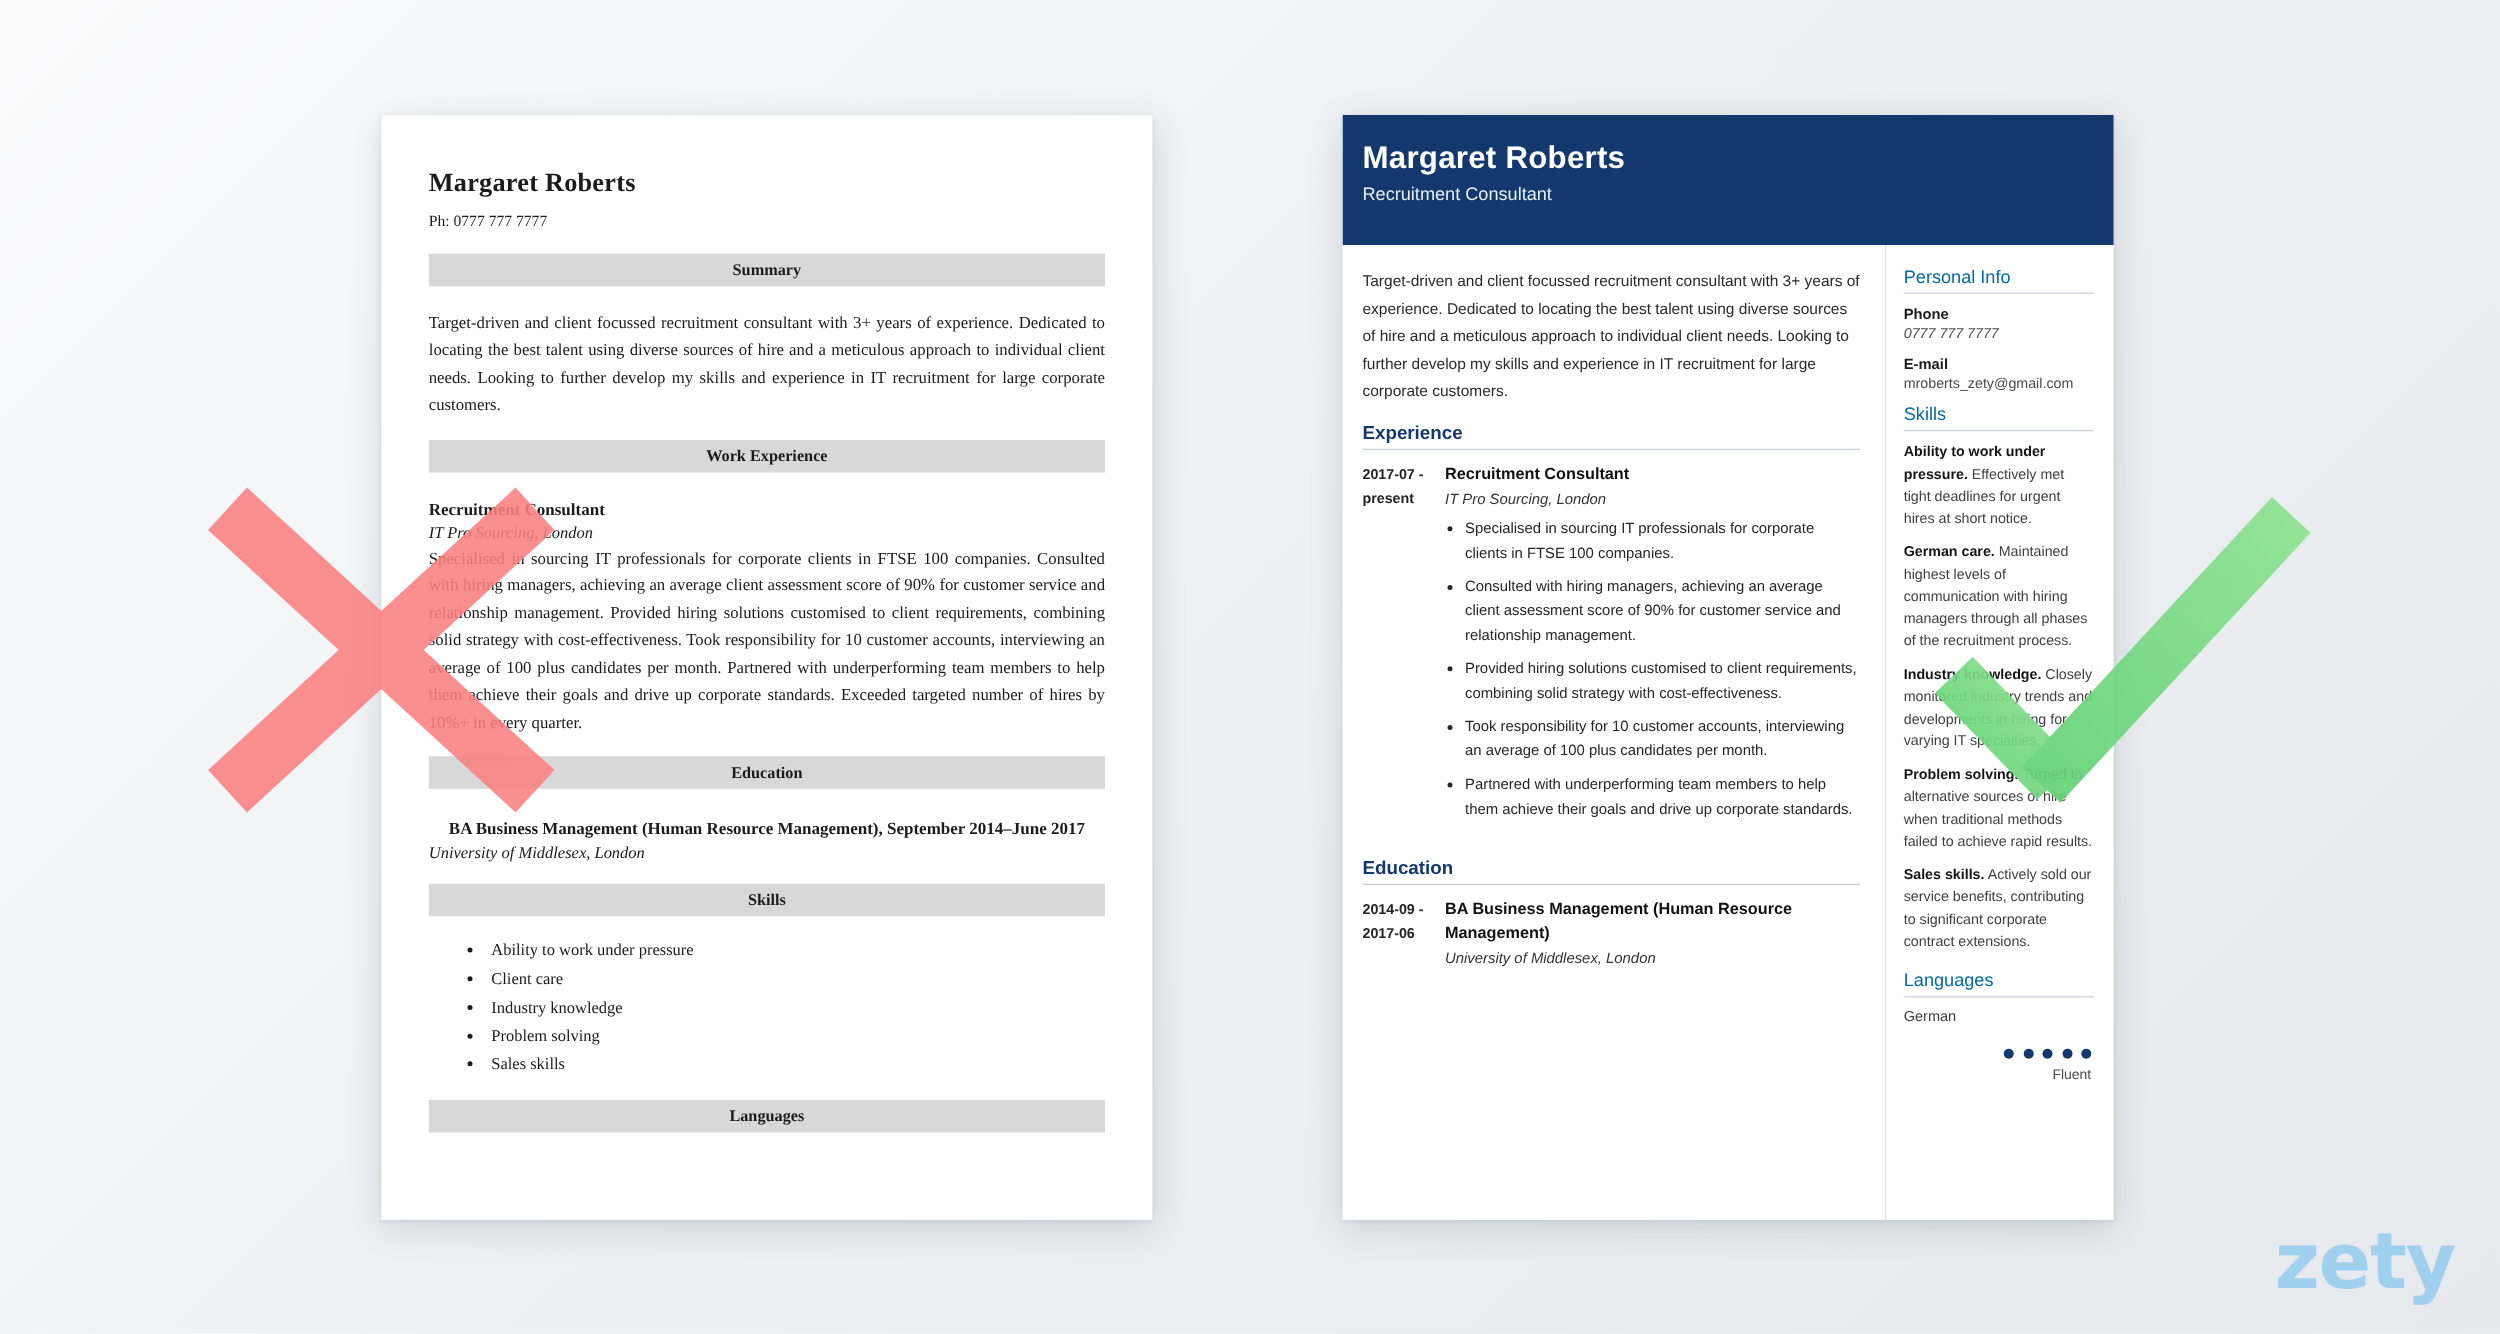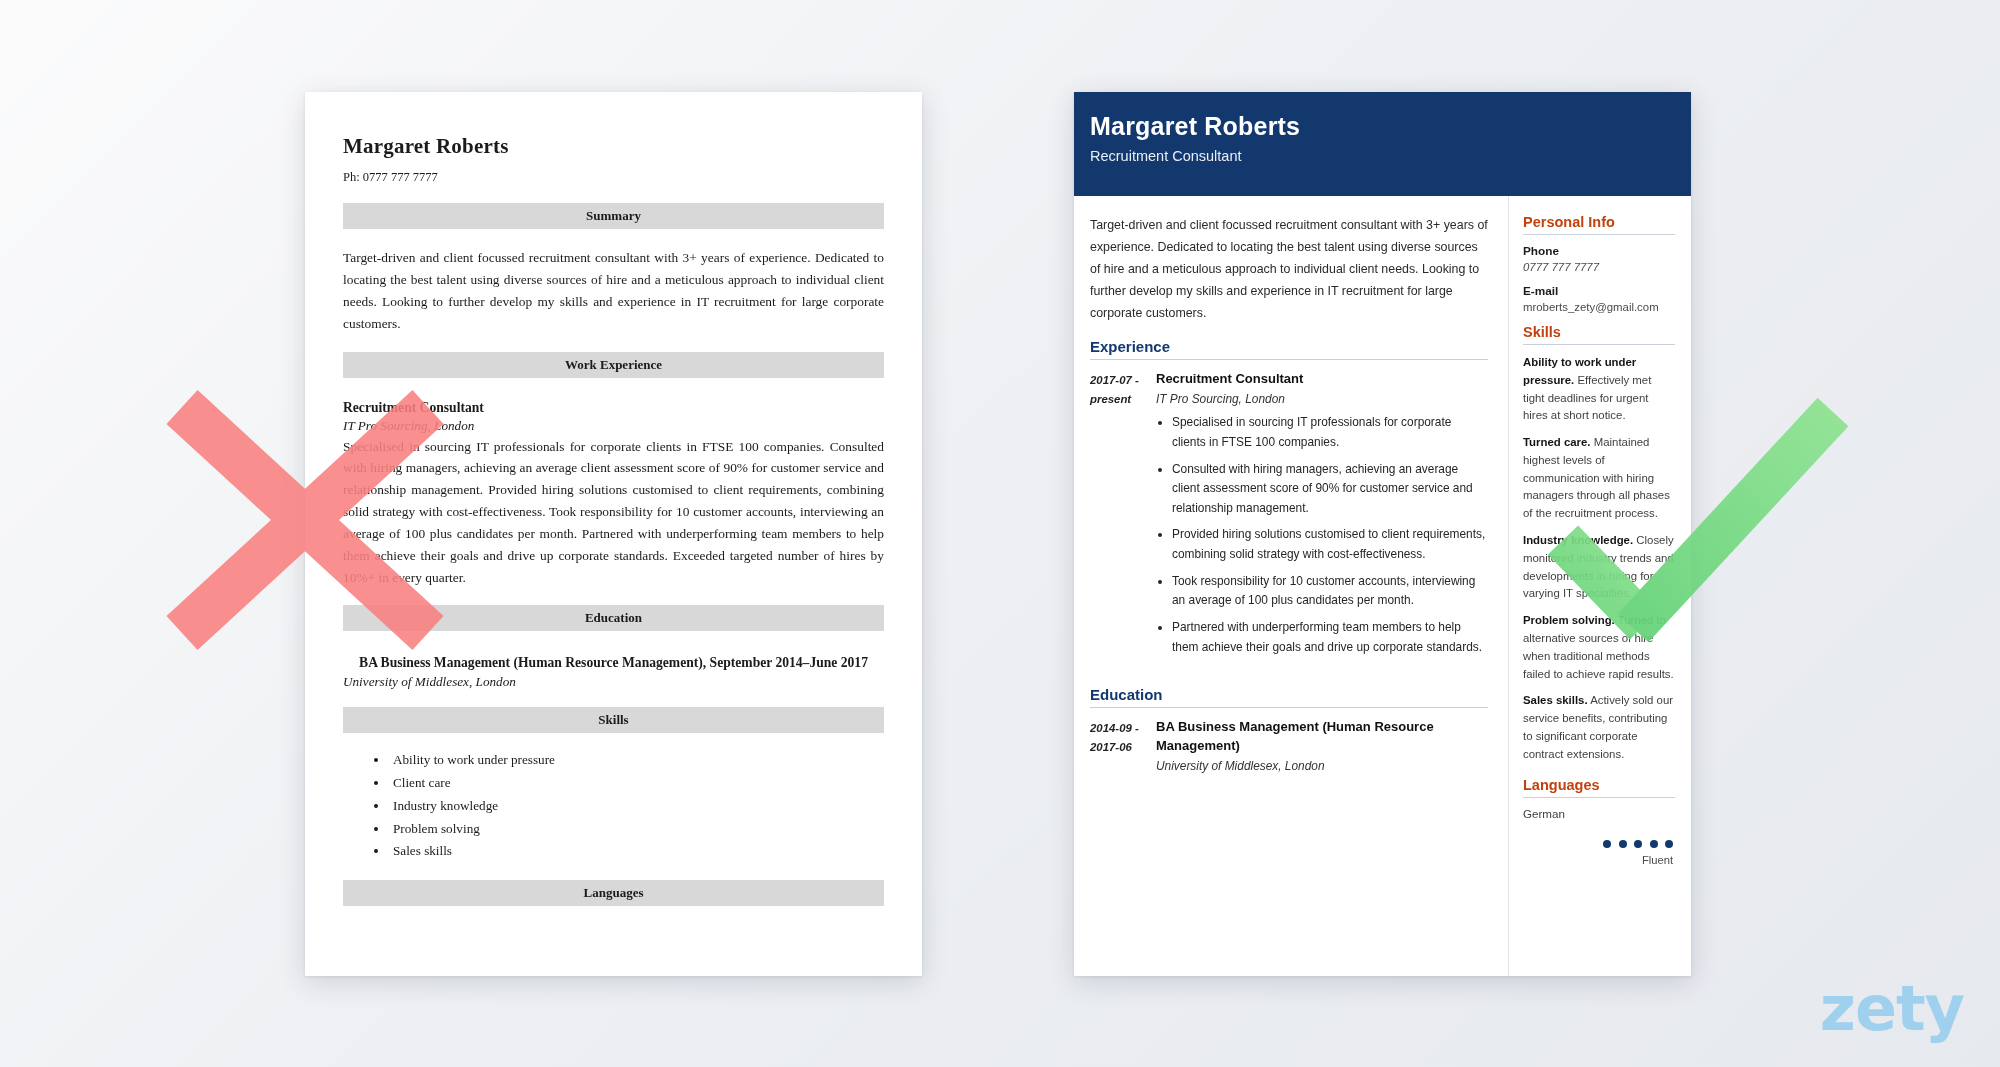--- a/index.html
+++ b/index.html
@@ -161,21 +161,20 @@
     margin-bottom: 8px;
   }
   .entry-date {
     width: 66px;
     flex: 0 0 66px;
     font-size: 11.4px;
     font-weight: bold;
     color: #222;
     line-height: 1.6;
     padding-top: 1px;
-    font-style: italic;
   }
   .entry-body { flex: 1; }
   .entry-title {
     font-size: 13px;
     font-weight: bold;
     color: #111;
     margin: 0 0 3px 0;
     line-height: 1.45;
   }
   .entry-sub {
@@ -194,23 +193,23 @@
   .good-bullets li { margin-bottom: 7px; }
   .key-ach {
     font-size: 11.9px;
     line-height: 1.65;
     color: #262626;
     margin: 0;
   }
   .key-ach b { color: #111; }
 
   .side-h {
-    color: #c2410c;
+    color: #0369a1;
     font-size: 14.5px;
-    font-weight: bold;
+    font-weight: normal;
     margin: 0 0 4px 0;
   }
   .side-rule {
     height: 1px;
     background: #c9d0da;
     margin-bottom: 9px;
   }
   .side-label {
     font-size: 11.8px;
     font-weight: bold;
@@ -356,21 +355,21 @@
       <p class="side-label">E-mail</p>
       <p class="side-val">mroberts_zety@gmail.com</p>
 
       <div class="side-h">Skills</div>
       <div class="side-rule"></div>
 
       <p class="skill">
         <b>Ability to work under pressure.</b><span> Effectively met tight deadlines for urgent hires at short notice.</span>
       </p>
       <p class="skill">
-        <b>Turned care.</b><span> Maintained highest levels of communication with hiring managers through all phases of the recruitment process.</span>
+        <b>German care.</b><span> Maintained highest levels of communication with hiring managers through all phases of the recruitment process.</span>
       </p>
       <p class="skill">
         <b>Industry knowledge.</b><span> Closely monitored industry trends and developments in hiring for varying IT specialties.</span>
       </p>
       <p class="skill">
         <b>Problem solving.</b><span> Turned to alternative sources of hire when traditional methods failed to achieve rapid results.</span>
       </p>
       <p class="skill">
         <b>Sales skills.</b><span> Actively sold our service benefits, contributing to significant corporate contract extensions.</span>
       </p>

